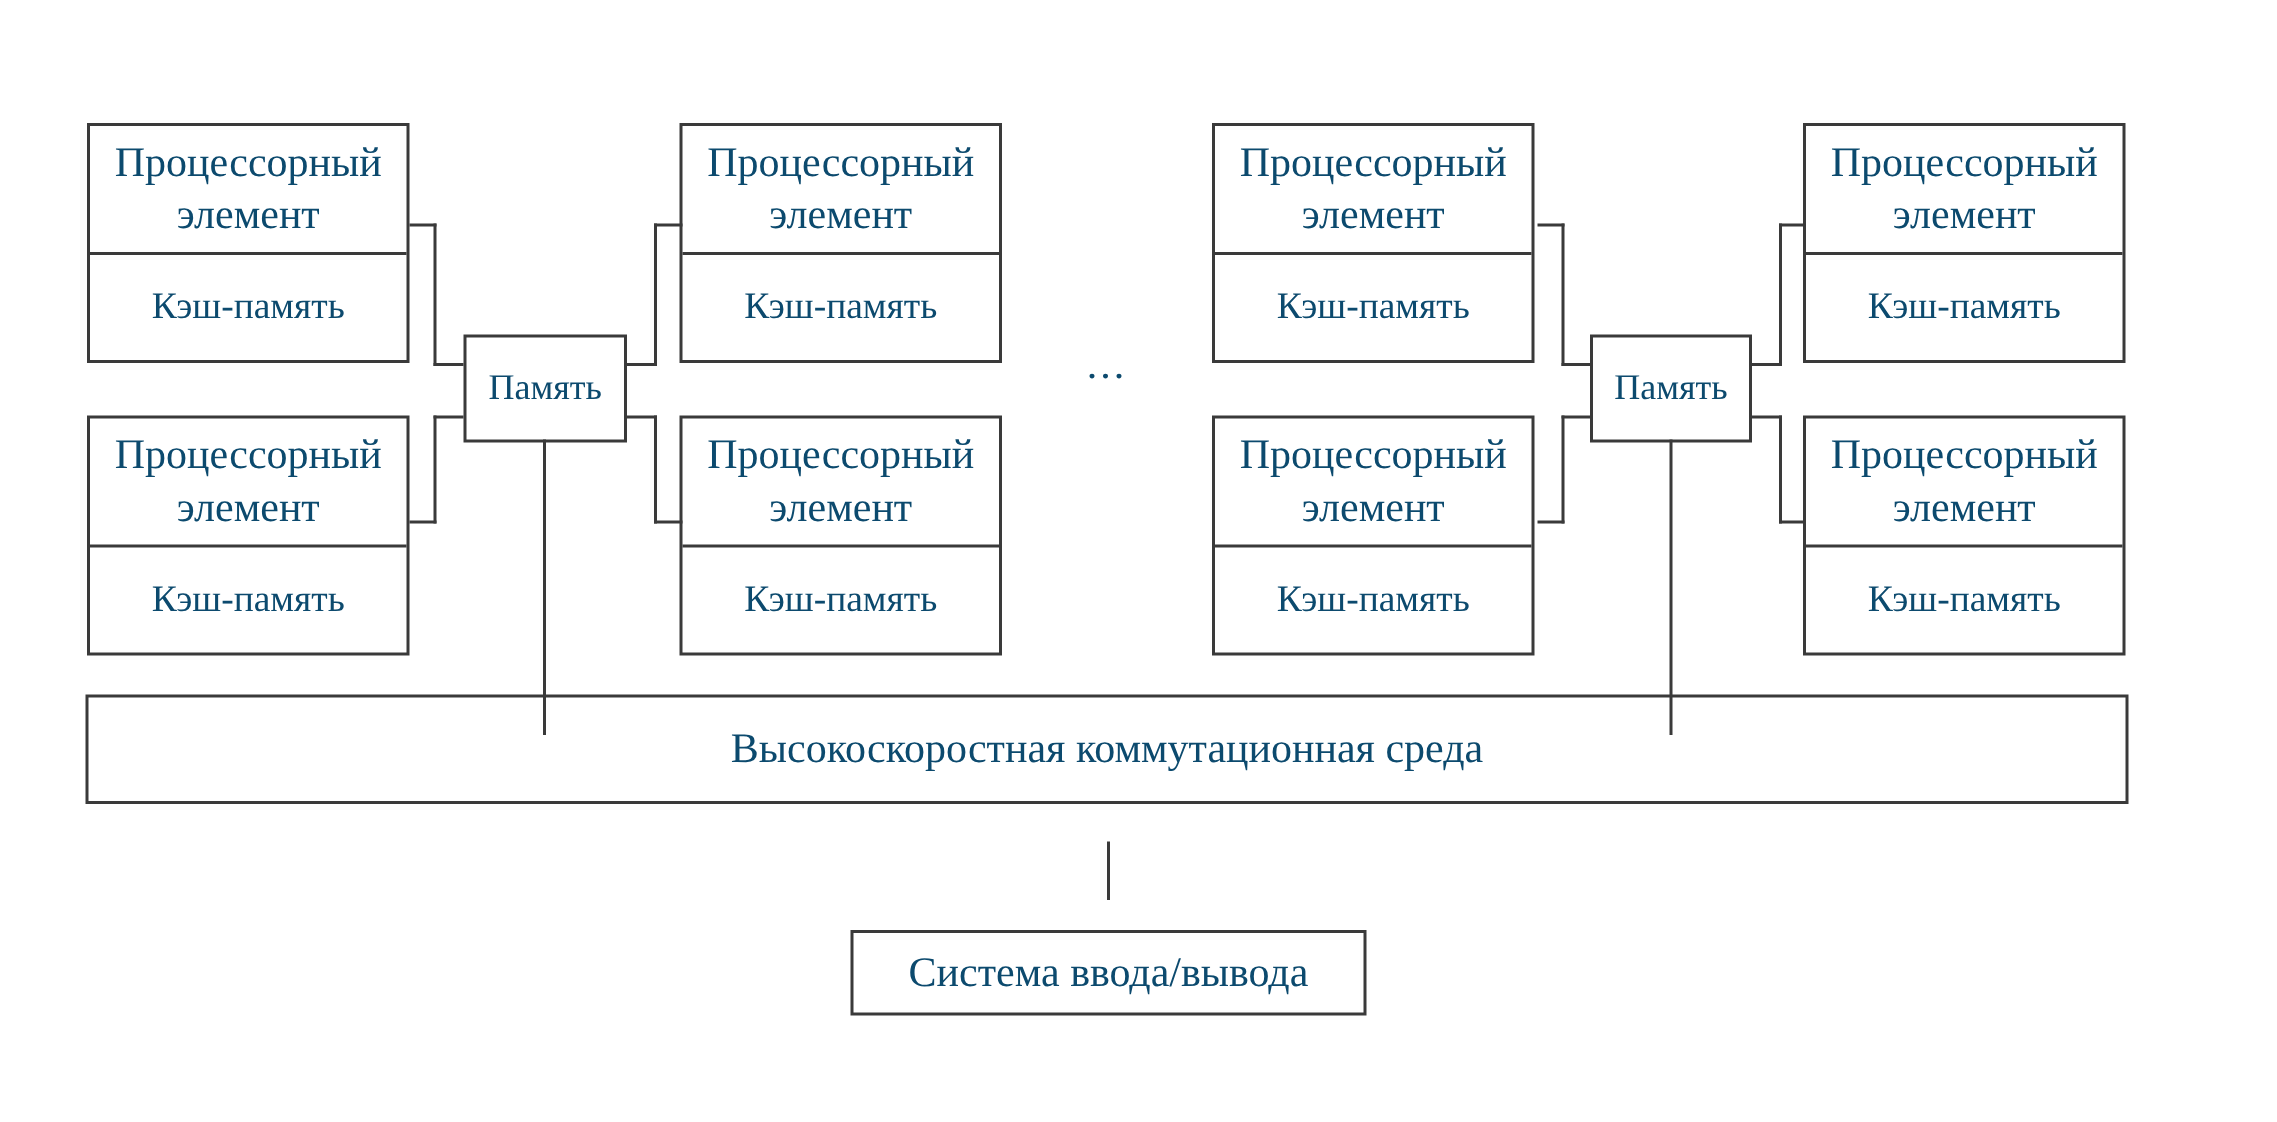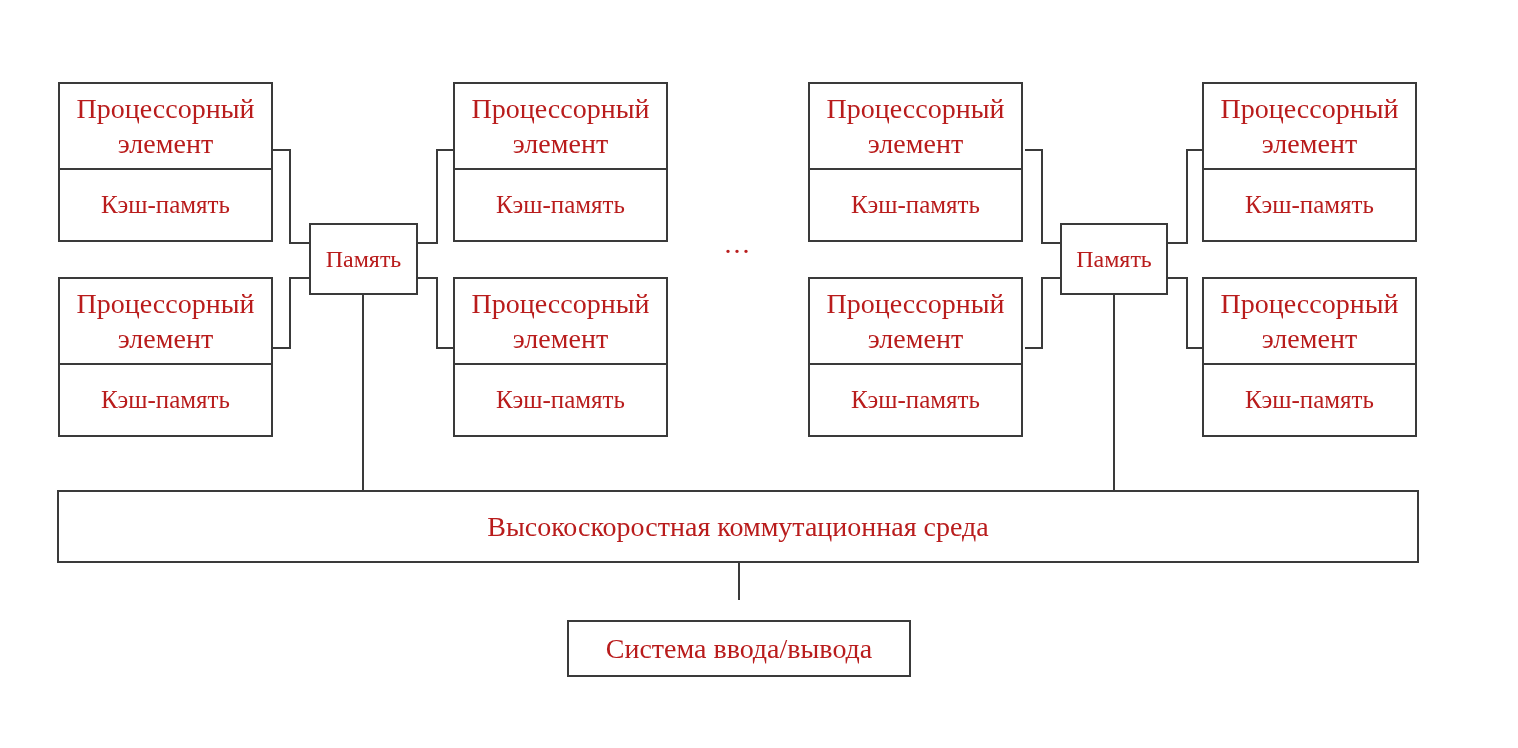--- a/index.html
+++ b/index.html
@@ -7,21 +7,21 @@
     padding: 0;
     background: #ffffff;
   }
   .canvas {
     position: relative;
     width: 1514px;
     height: 748px;
     background: #ffffff;
     overflow: hidden;
     font-family: "Liberation Serif", "DejaVu Serif", serif;
-    color: #b91c1c;
+    color: #0c4a6e;
   }
   .box {
     position: absolute;
     box-sizing: border-box;
     border: 2px solid #3a3a3a;
     background: #ffffff;
   }
   .pe-box {
     width: 215px;
     height: 160px;
@@ -51,21 +51,21 @@
   .mem-box {
     width: 109px;
     height: 72px;
     display: flex;
     align-items: center;
     justify-content: center;
     font-size: 24px;
   }
   .bar-box {
     left: 57px;
-    top: 490px;
+    top: 463px;
     width: 1362px;
     height: 73px;
     display: flex;
     align-items: center;
     justify-content: center;
     font-size: 28px;
   }
   .io-box {
     left: 567px;
     top: 620px;

